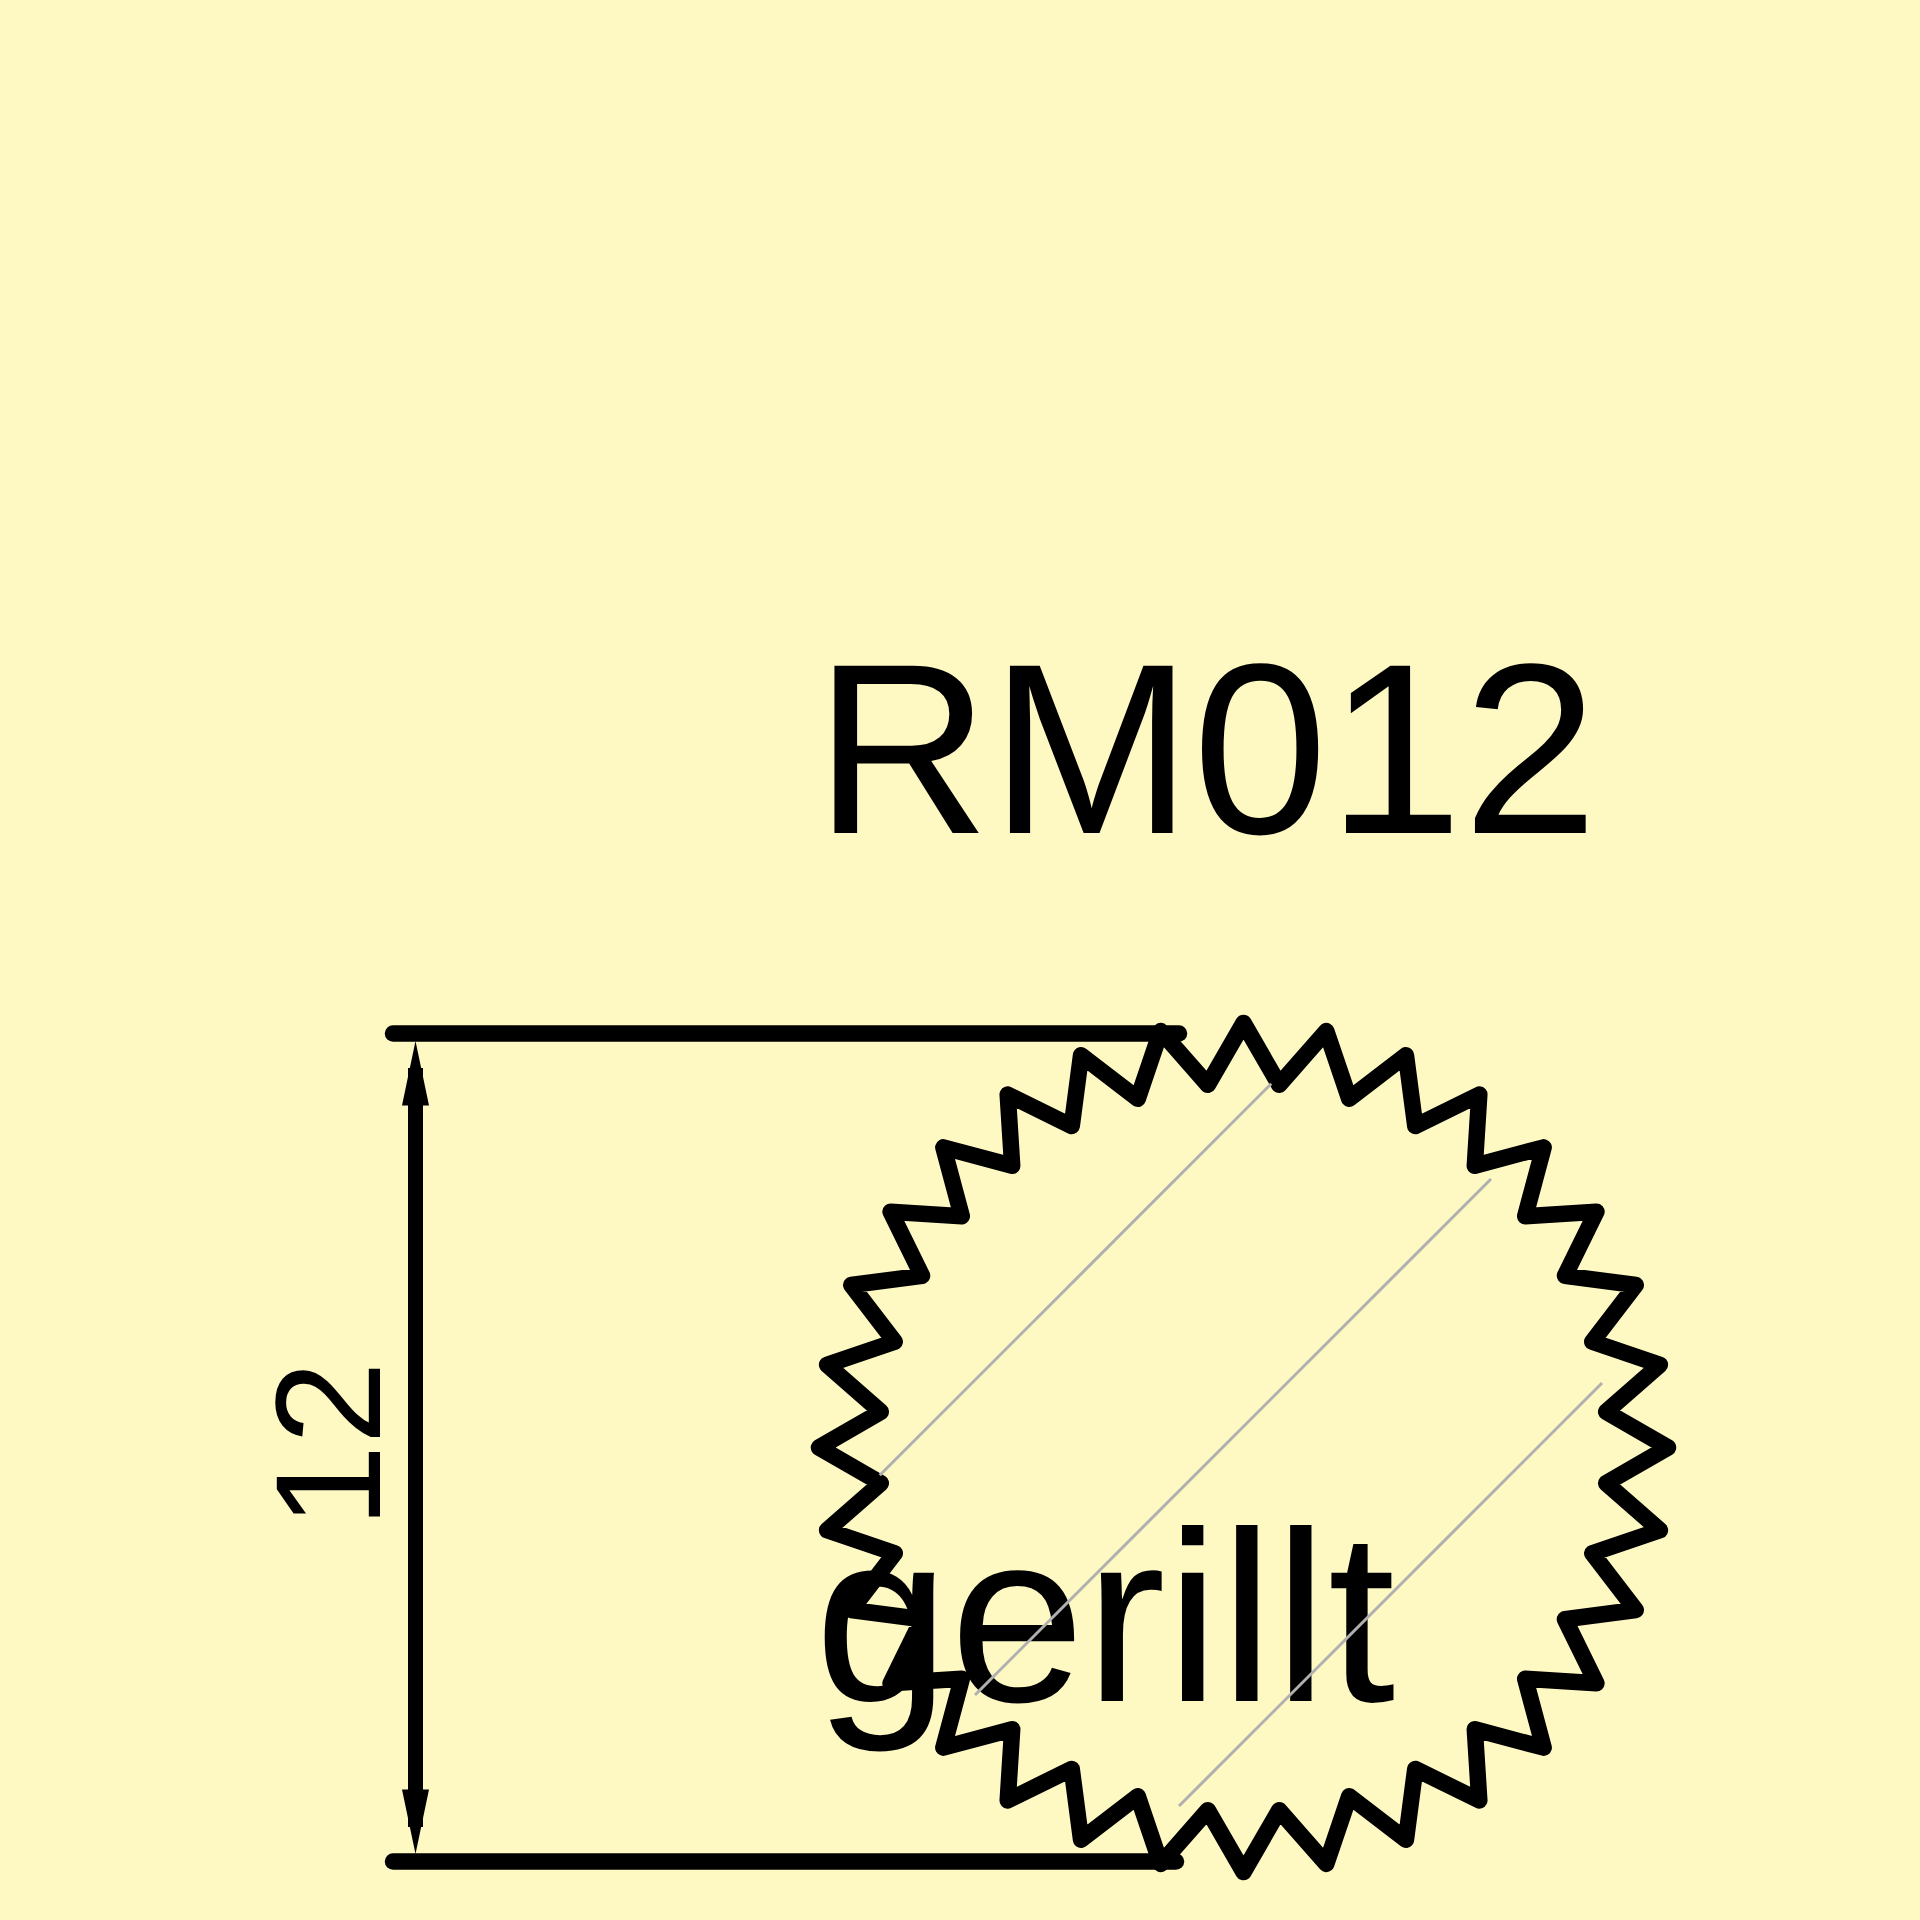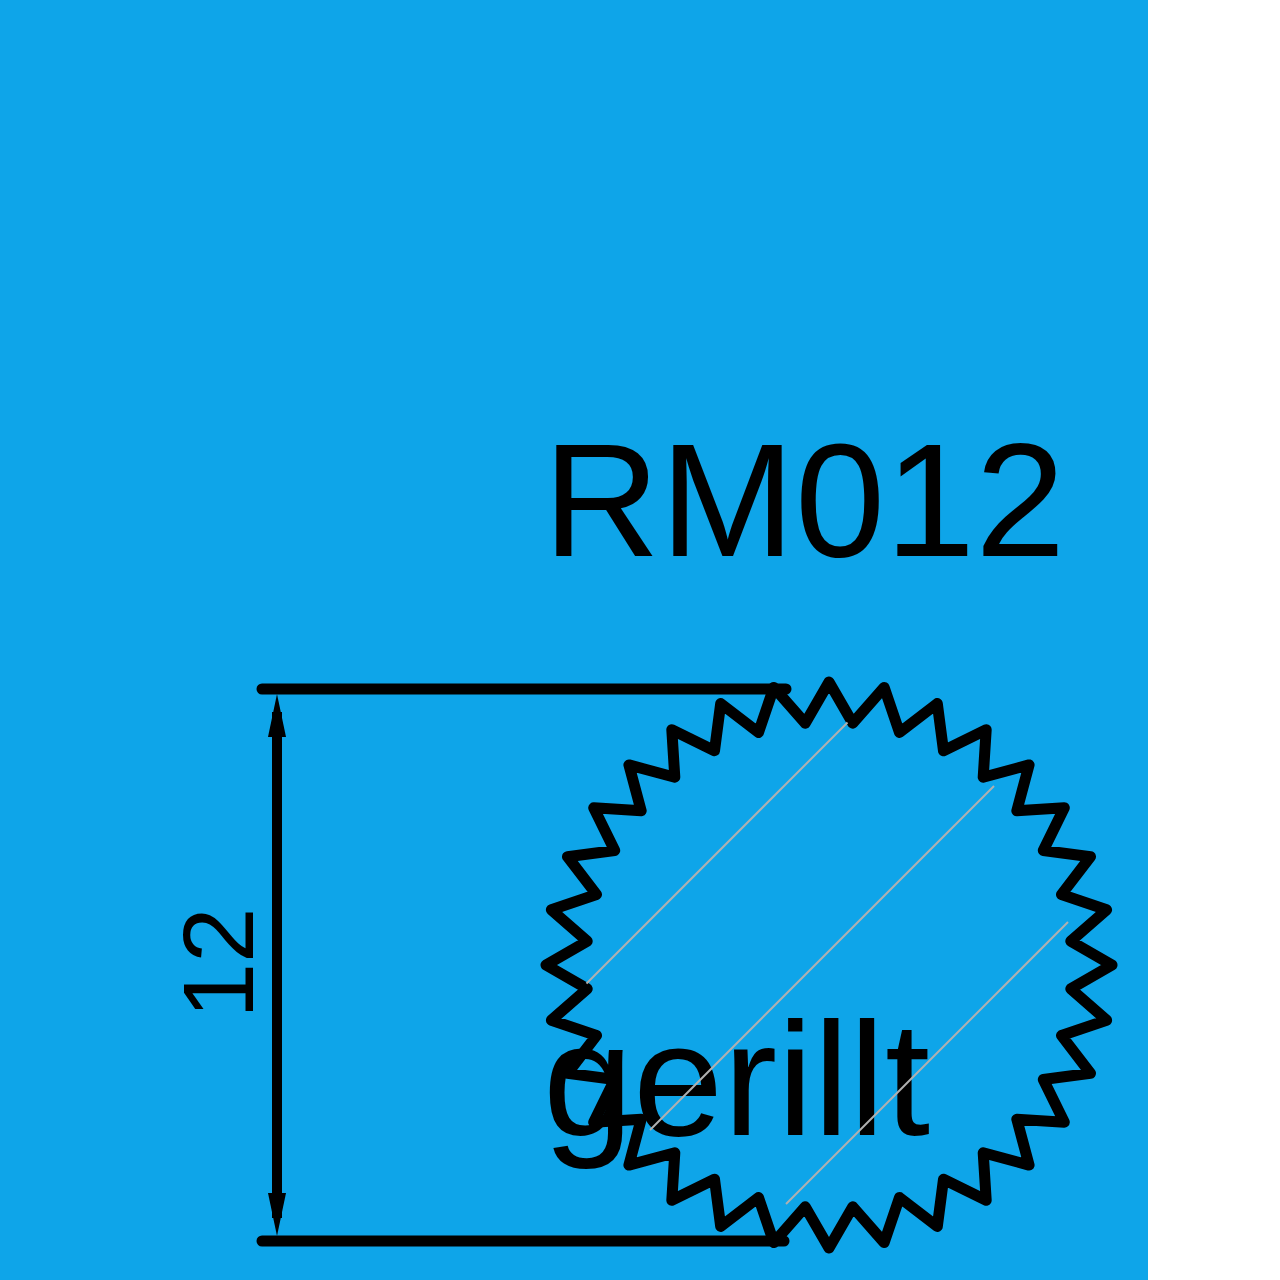--- a/index.html
+++ b/index.html
@@ -1,20 +1,20 @@
 <!DOCTYPE html>
 <html><head>
 <meta charset="utf-8">
 <style>
   html, body { margin: 0; padding: 0; background: #ffffff; }
   .page {
     position: relative;
-    width: 1148px;
+    width: 1280px;
     height: 1280px;
-    background: #0ea5e9;
+    background: #fef9c3;
     overflow: hidden;
     font-family: "Liberation Sans", sans-serif;
     color: #000;
   }
   .title-block {
     position: absolute;
     left: 543px;
     top: 17px;
     font-size: 162px;
     line-height: 193px;

